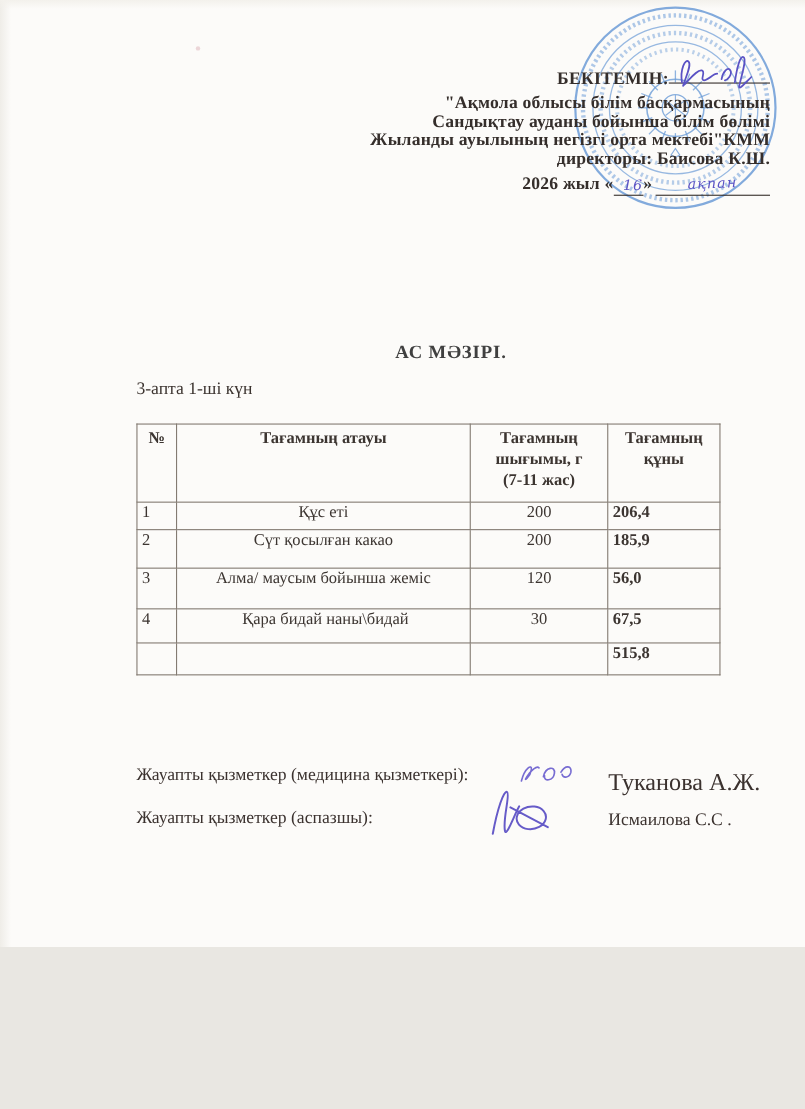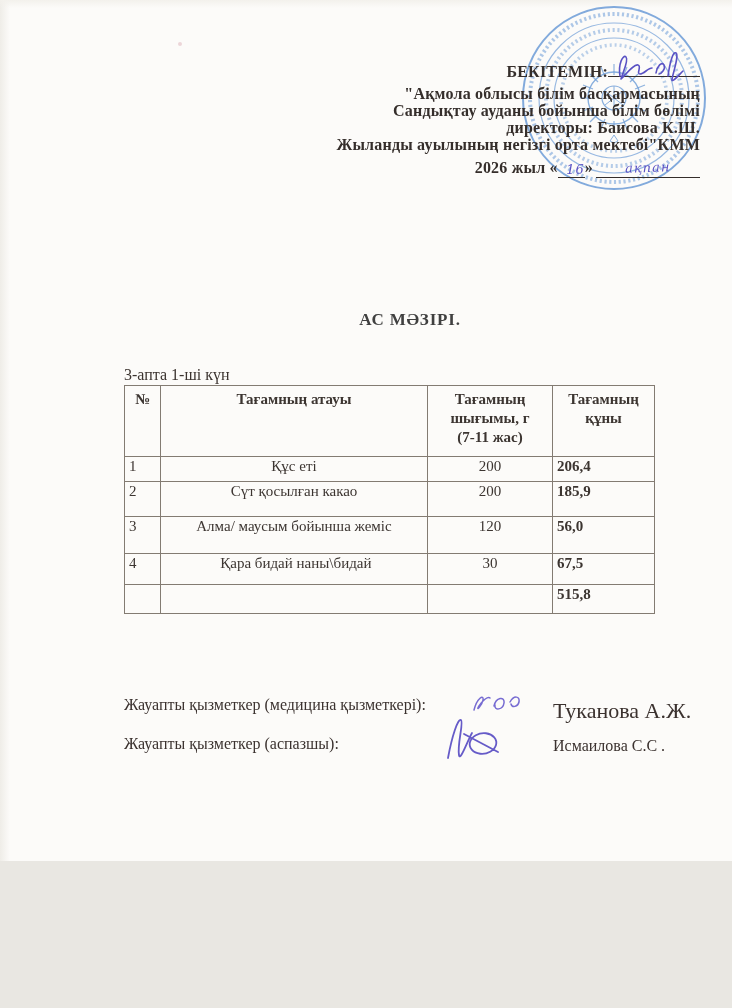--- a/index.html
+++ b/index.html
@@ -29,21 +29,21 @@
   .u-day{display:inline-block; width:27px; border-bottom:1.6px solid #352e2b;
     text-align:right; position:relative;}
   .u-day .hand{position:relative; top:1px;}
   .u-month{display:inline-block; width:104px; border-bottom:1.6px solid #352e2b;
     text-align:center; position:relative; margin-left:3px;}
   .u-month .hand{position:relative; top:-1px; transform:rotate(-2deg); display:inline-block;}
 
   
   .doc-title{position:absolute; left:150px; top:310px; width:520px; text-align:center;
     font-weight:bold; font-size:17px; letter-spacing:.8px; color:#404040; z-index:2;}
-  .doc-subtitle{position:absolute; left:124px; top:345px; font-size:16px; color:#3b332f; z-index:2;margin-top:21px;}
+  .doc-subtitle{position:absolute; left:124px; top:345px; font-size:16px; color:#3b332f; z-index:2;}
 
   
   .menu-table{position:absolute; left:124px; top:385px; width:530px; z-index:2;
     border-collapse:collapse; table-layout:fixed; font-size:15px; color:#3c3531;}
   .menu-table th,.menu-table td{border:1px solid #837b72; padding:1px 4px; vertical-align:top; overflow:hidden;}
   .menu-table th{font-weight:bold; text-align:center; white-space:pre-line; line-height:19px; padding-top:4px;}
   .menu-table thead tr{height:71px;}
   .menu-table tbody tr:nth-child(1){height:25px;}
   .menu-table tbody tr:nth-child(2){height:35px;}
   .menu-table tbody tr:nth-child(3){height:37px;}
@@ -116,22 +116,22 @@
   <div class="approval">
     <div class="hline l1">
       <span>БЕКІТЕМІН:</span><span class="u-sig">
         <svg width="92" height="38" viewBox="0 0 92 38">
           <path d="M10,30 C8,18 13,8 16,11 C19,14 13,26 11,33 M11,33 C18,26 24,18 28,19 C32,20 26,28 30,28 C34,28 38,22 42,22 M46,27 C47,20 52,15 54,19 C56,23 51,28 49,28 M58,30 C60,16 63,5 66,7 C69,9 64,24 62,33 C61,38 68,30 73,25" fill="none" stroke="#5a52c4" stroke-width="1.6" stroke-linecap="round"></path>
         </svg>
       </span>
     </div>
     <div class="hline">"Ақмола облысы білім басқармасының</div>
     <div class="hline">Сандықтау ауданы бойынша білім бөлімі</div>
+    <div class="hline">Жыланды ауылының негізгі орта мектебі"КММ</div>
     <div class="hline">директоры: Баисова К.Ш.</div>
-    <div class="hline">Жыланды ауылының негізгі орта мектебі"КММ</div>
     <div class="hline l6">
       <span>2026 жыл «</span><span class="u-day"><span class="hand">16</span></span><span>»</span><span class="u-month"><span class="hand">ақпан</span></span>
     </div>
   </div>
 
   <div class="doc-title">АС МӘЗІРІ.</div>
   <div class="doc-subtitle">3-апта 1-ші күн</div>
 
   <table class="menu-table">
     <colgroup>

